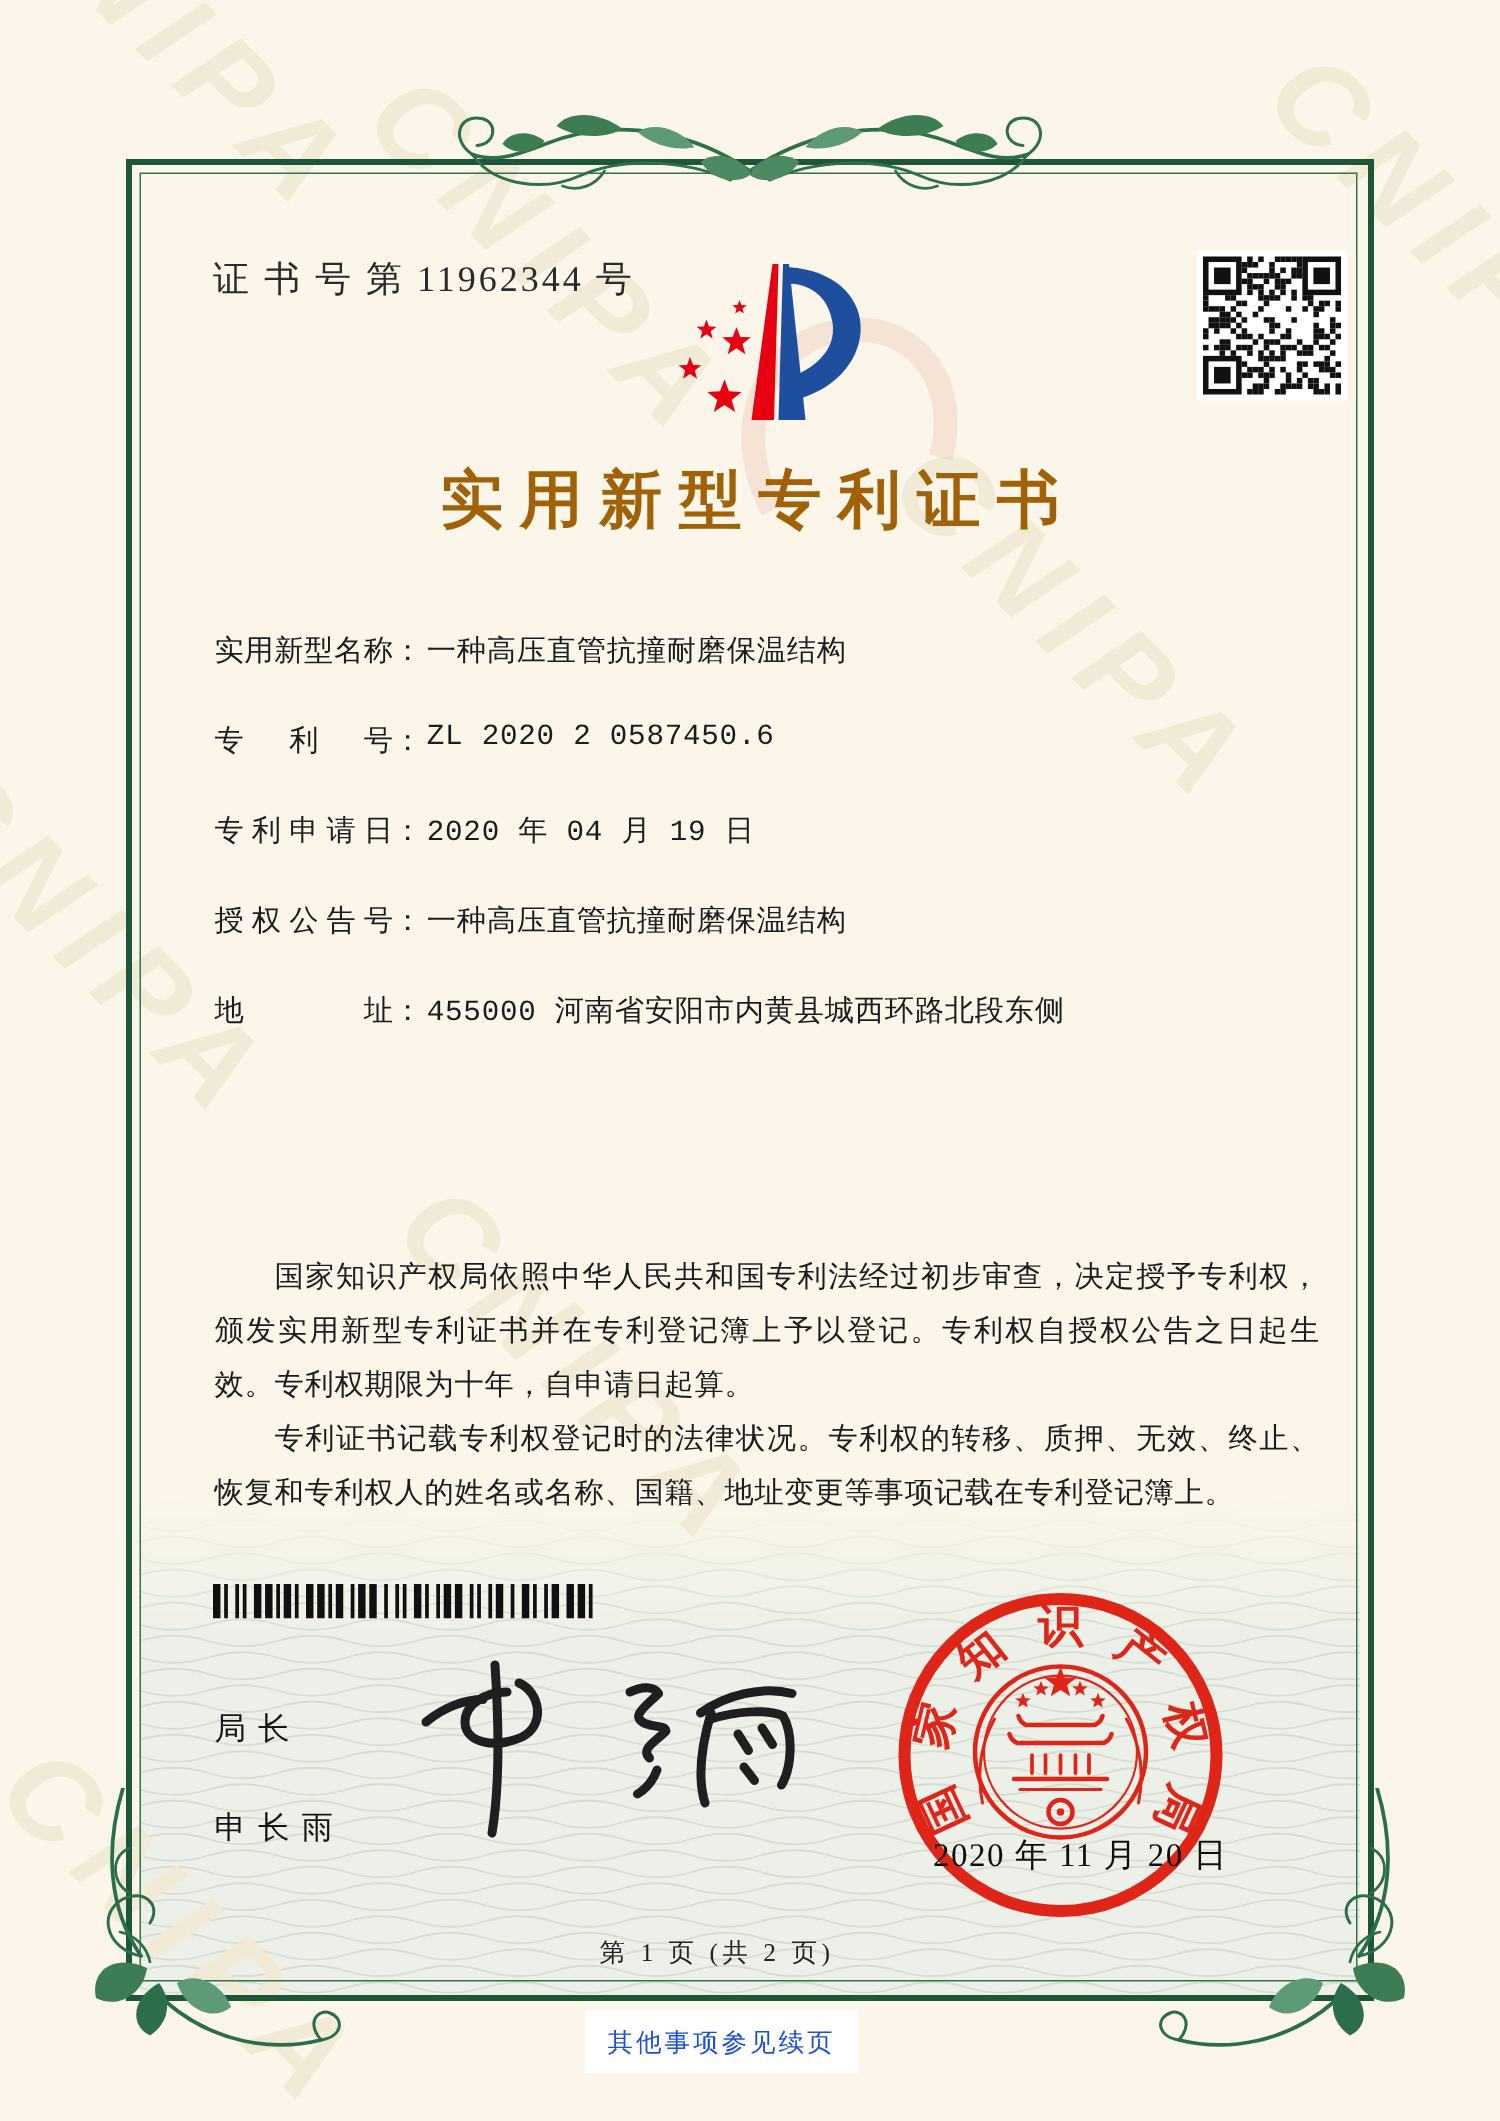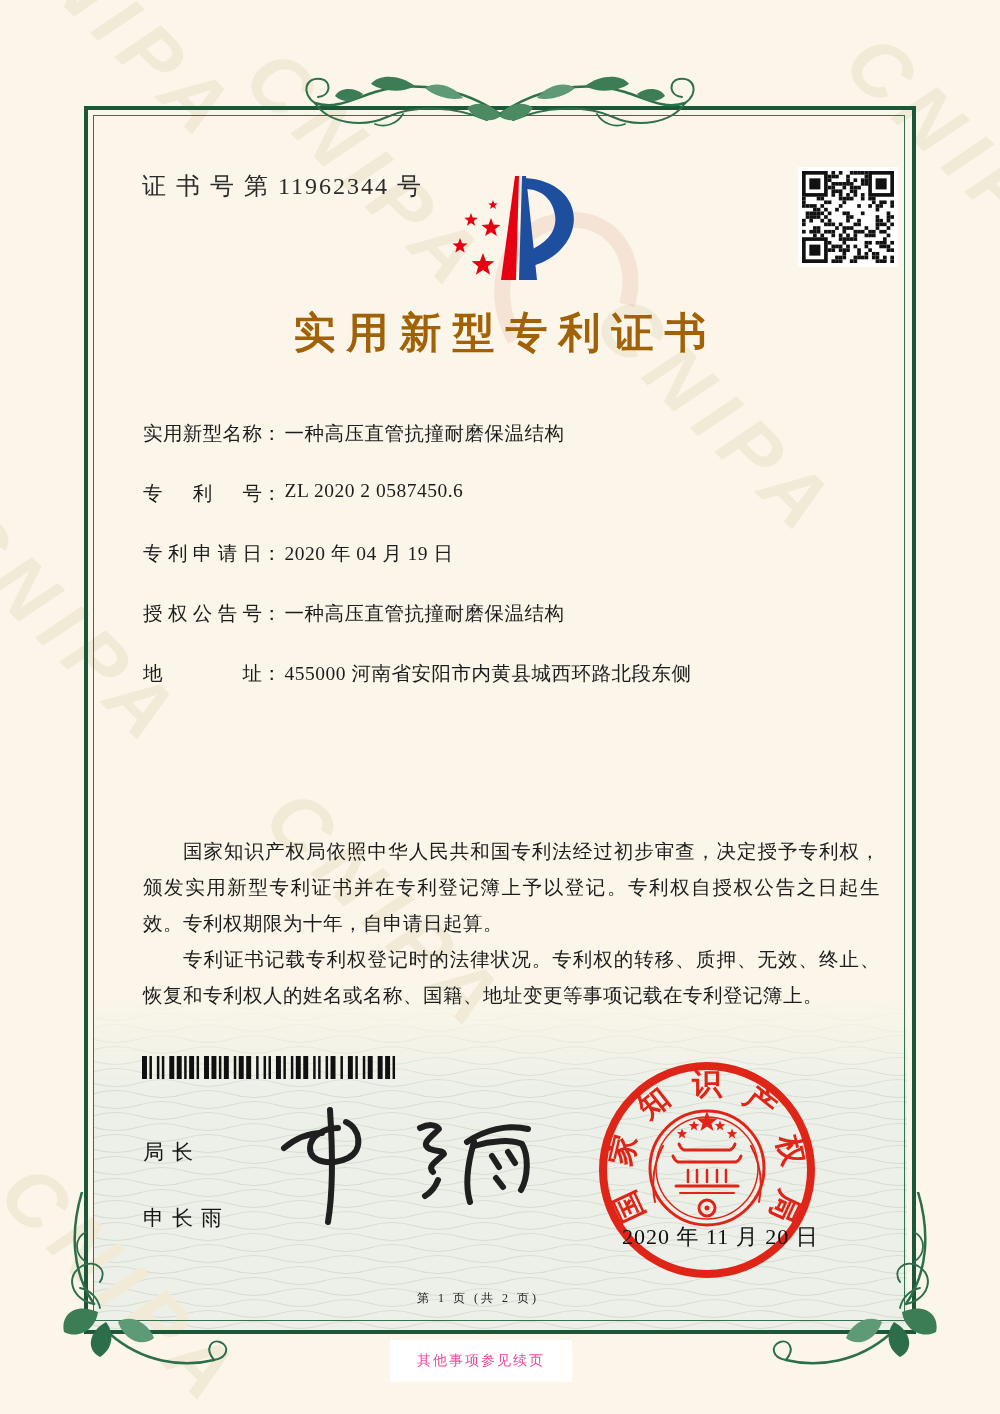--- a/index.html
+++ b/index.html
@@ -18,42 +18,42 @@
   .frame-outer{position:absolute;left:84px;top:106px;width:824px;height:1220px;border:4px solid #1c573a;}
   .frame-inner{position:absolute;left:93px;top:115px;width:810px;height:1204px;border:1px solid #35714e;}
   .ornament{position:absolute;pointer-events:none;}
   
   .cert-no{position:absolute;left:142px;top:170px;font-size:24px;letter-spacing:2px;color:#2b2b2b;}
   .title{position:absolute;left:0;right:0;top:305px;text-align:center;font-size:42px;font-weight:600;
          letter-spacing:11px;text-indent:11px;color:#a16207;}
   .qr-box{position:absolute;left:798px;top:167px;width:100px;height:100px;background:#ffffff;}
   .fields{position:absolute;left:143px;top:420px;width:745px;}
   .frow{position:relative;height:60px;font-size:19.5px;color:#1c1c1c;}
-  .fgroup{position:absolute;left:0;top:0;white-space:nowrap;}
+  .fgroup{position:absolute;left:0;top:0;white-space:nowrap;font-family:Liberation Mono, monospace;}
   .fgroup.second{left:369px;}
   .flabel{display:inline-block;width:119px;text-align:justify;text-align-last:justify;vertical-align:top;}
   .fcolon{display:inline-block;vertical-align:top;}
   .fvalue{display:inline-block;margin-left:3px;letter-spacing:0.5px;vertical-align:top;}
   .body-text{position:absolute;left:143px;top:818px;width:737px;font-size:19.5px;line-height:36px;
              text-align:justify;letter-spacing:0.5px;color:#1c1c1c;margin-top:16px;}
   .body-text p{margin:0;text-indent:2.05em;}
   .barcode{position:absolute;left:142px;top:1056px;}
   .issuer-title{position:absolute;left:143px;top:1138px;font-family:"Liberation Sans",sans-serif;
                 font-size:21px;letter-spacing:8px;color:#151515;font-weight:500;}
   .issuer-name{position:absolute;left:143px;top:1176px;font-family:"Liberation Sans",sans-serif;
                font-size:21px;letter-spacing:8px;color:#151515;font-weight:500;margin-top:28px;}
   .signature{position:absolute;left:262px;top:1088px;}
   .seal{position:absolute;left:589px;top:1052px;}
   .seal-date{position:absolute;left:622px;top:1222px;font-size:22px;letter-spacing:1px;color:#0e0e0e;
              white-space:nowrap;}
-  .page-info{position:absolute;left:0;right:44px;top:1290px;text-align:center;font-size:12px;
+  .page-info{position:absolute;left:0;right:44px;top:1290px;text-align:center;font-size:17px;
              letter-spacing:3px;color:#222;}
   .footer-note{position:absolute;left:390px;top:1340px;width:182px;height:42px;background:#ffffff;
-               display:flex;align-items:center;justify-content:center;font-size:14px;
-               letter-spacing:2px;color:#ec4899;}
+               display:flex;align-items:center;justify-content:center;font-size:17px;
+               letter-spacing:2px;color:#1d4ed8;}
   .pink-ghost{position:absolute;left:455px;top:190px;opacity:0.16;pointer-events:none;}
 </style>
 </head>
 <body>
 
 <div class="page">
 
   <div class="band">
     <svg id="waves" width="814" height="332">
         <path d="M0 8 q23 -7 46 0 q23 7 46 0 q23 -7 46 0 q23 7 46 0 q23 -7 46 0 q23 7 46 0 q23 -7 46 0 q23 7 46 0 q23 -7 46 0 q23 7 46 0 q23 -7 46 0 q23 7 46 0 q23 -7 46 0 q23 7 46 0 q23 -7 46 0 q23 7 46 0 q23 -7 46 0 q23 7 46 0" stroke="#d6ddd1" stroke-width="1.2" fill="none"></path>

